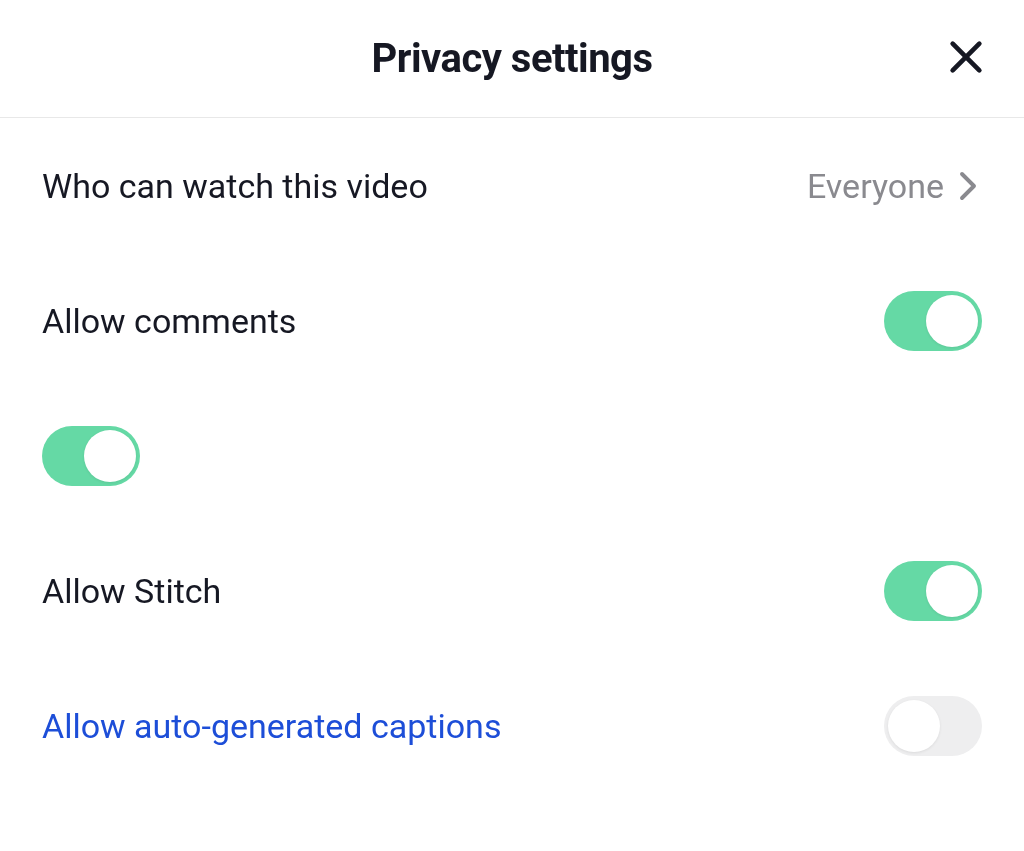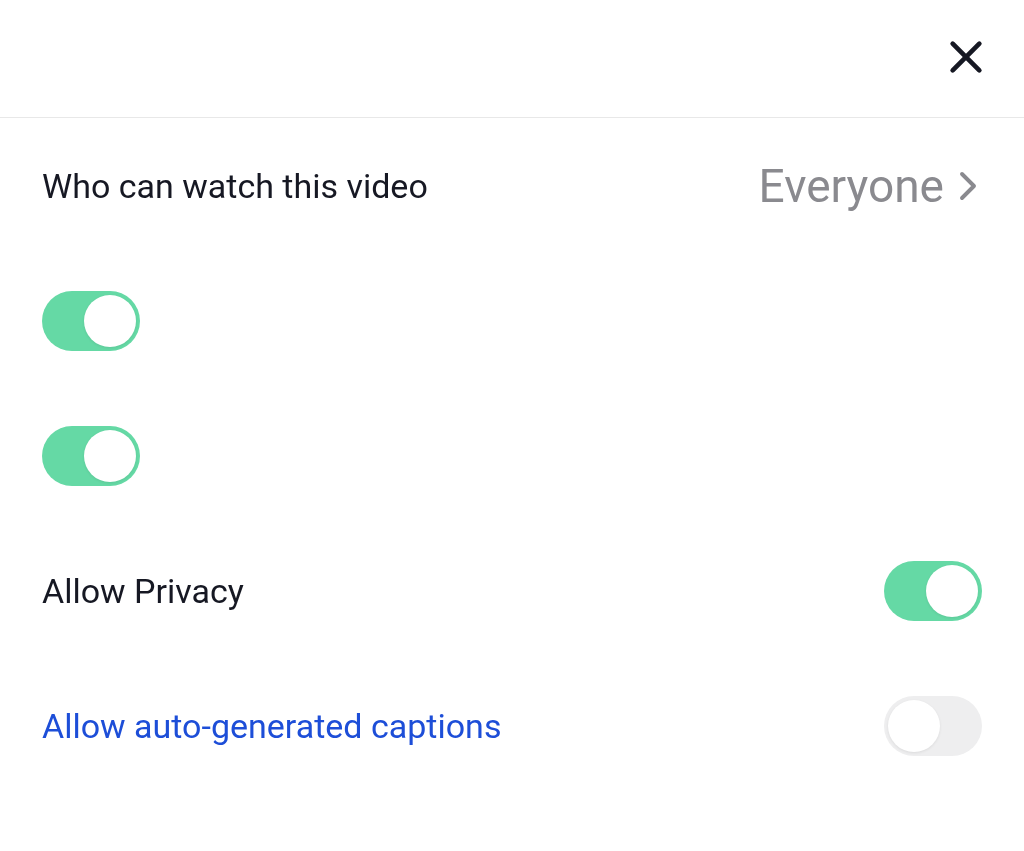--- a/index.html
+++ b/index.html
@@ -61,21 +61,21 @@
     .row-label.disabled {
       color: #1d4ed8;
     }
     .row-value-wrap {
       display: flex;
       align-items: center;
       gap: 10px;
       cursor: pointer;
     }
     .row-value {
-      font-size: 46px;
+      font-size: 34px;
       color: #8a8a8f;
       font-weight: 400;
     }
     .chevron {
       width: 28px;
       height: 28px;
       display: flex;
       align-items: center;
       justify-content: center;
     }
@@ -111,20 +111,21 @@
       left: 42px;
     }
     .toggle.off .toggle-knob {
       left: 4px;
     }
   </style>
 </head>
 <body>
 
 <div class="header">
+  <div class="title">Privacy settings</div>
   <div class="close-btn">
     <span>
       <svg viewBox="0 0 24 24" fill="none" stroke="#161823" stroke-width="2.8" stroke-linecap="round">
         <line x1="4" y1="4" x2="20" y2="20"></line>
         <line x1="20" y1="4" x2="4" y2="20"></line>
       </svg>
     </span>
   </div>
 </div>
 
@@ -136,33 +137,34 @@
       <div class="row-value">Everyone</div>
       <span class="chevron">
         <svg viewBox="0 0 12 20" fill="none" stroke="#8a8a8f" stroke-width="2.6" stroke-linecap="round" stroke-linejoin="round">
           <polyline points="2,2 10,10 2,18"></polyline>
         </svg>
       </span>
     </div>
   </div>
 
   <div class="row">
+    <div class="row-label">Allow comments</div>
     <div class="toggle on">
       <div class="toggle-knob"></div>
     </div>
   </div>
 
   <div class="row">
     <div class="toggle on">
       <div class="toggle-knob"></div>
     </div>
   </div>
 
   <div class="row">
-    <div class="row-label">Allow Privacy</div>
+    <div class="row-label">Allow Stitch</div>
     <div class="toggle on">
       <div class="toggle-knob"></div>
     </div>
   </div>
 
   <div class="row">
     <div class="row-label disabled">Allow auto-generated captions</div>
     <div class="toggle off">
       <div class="toggle-knob"></div>
     </div>

